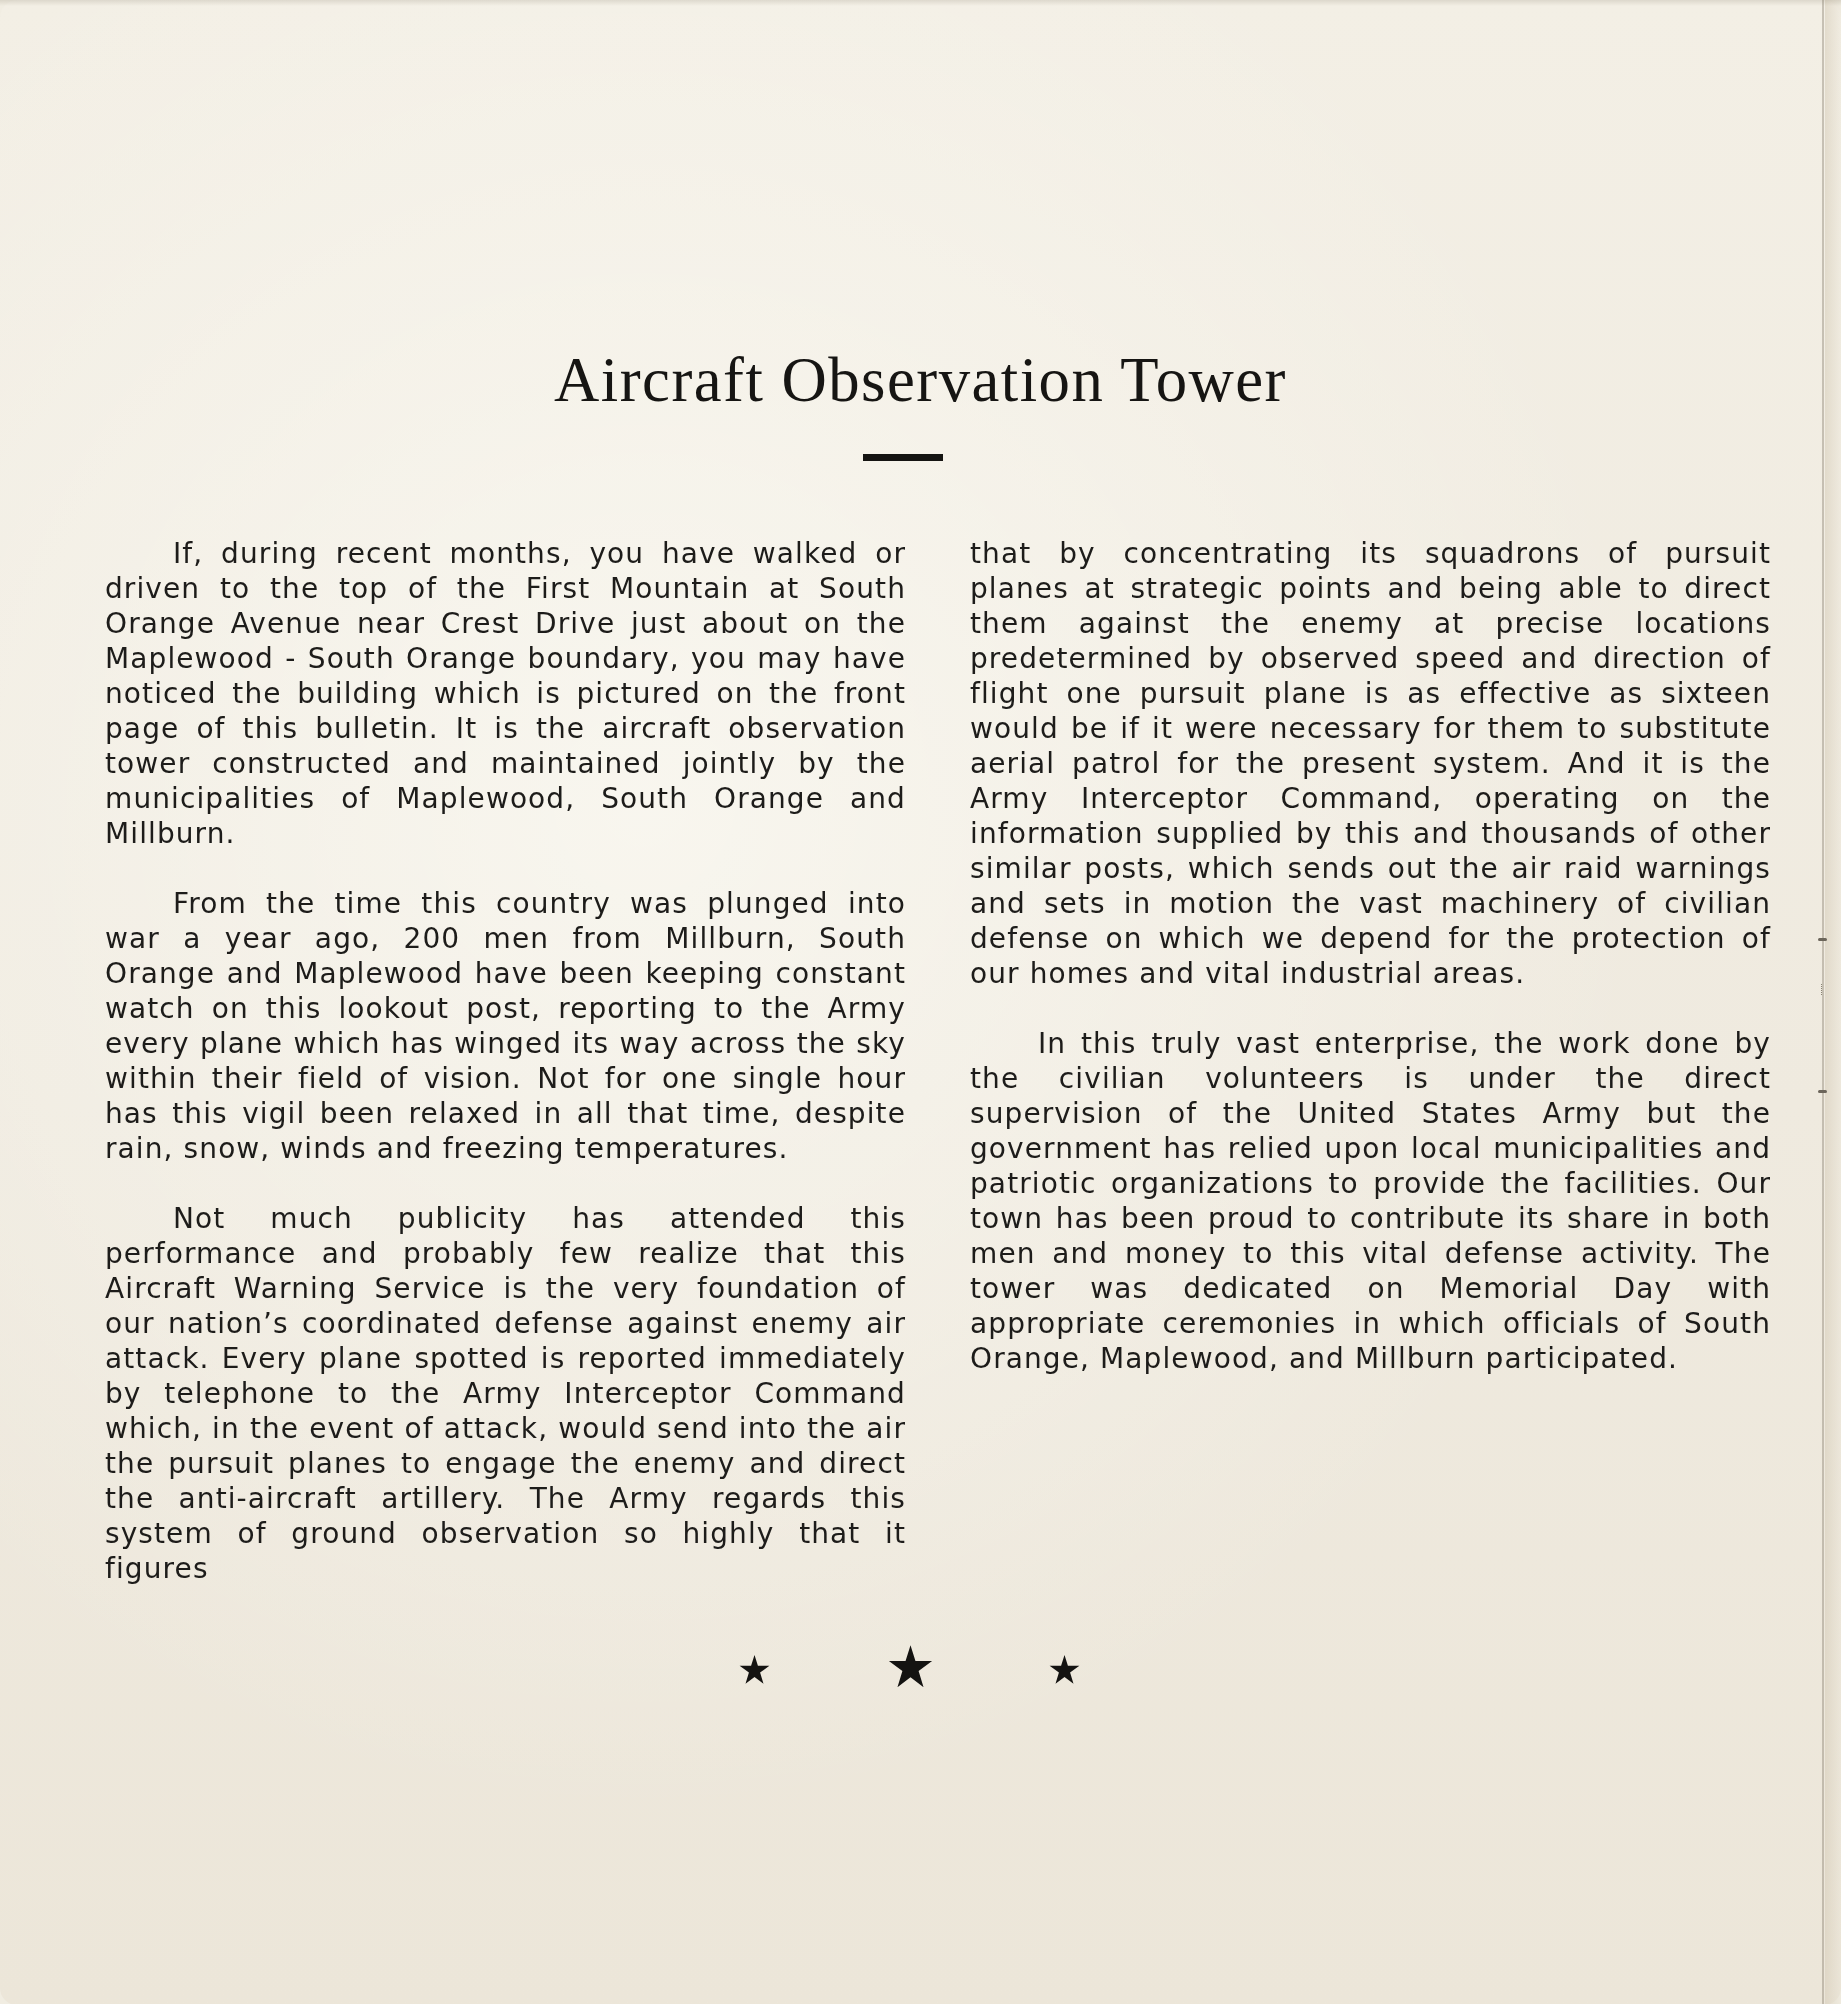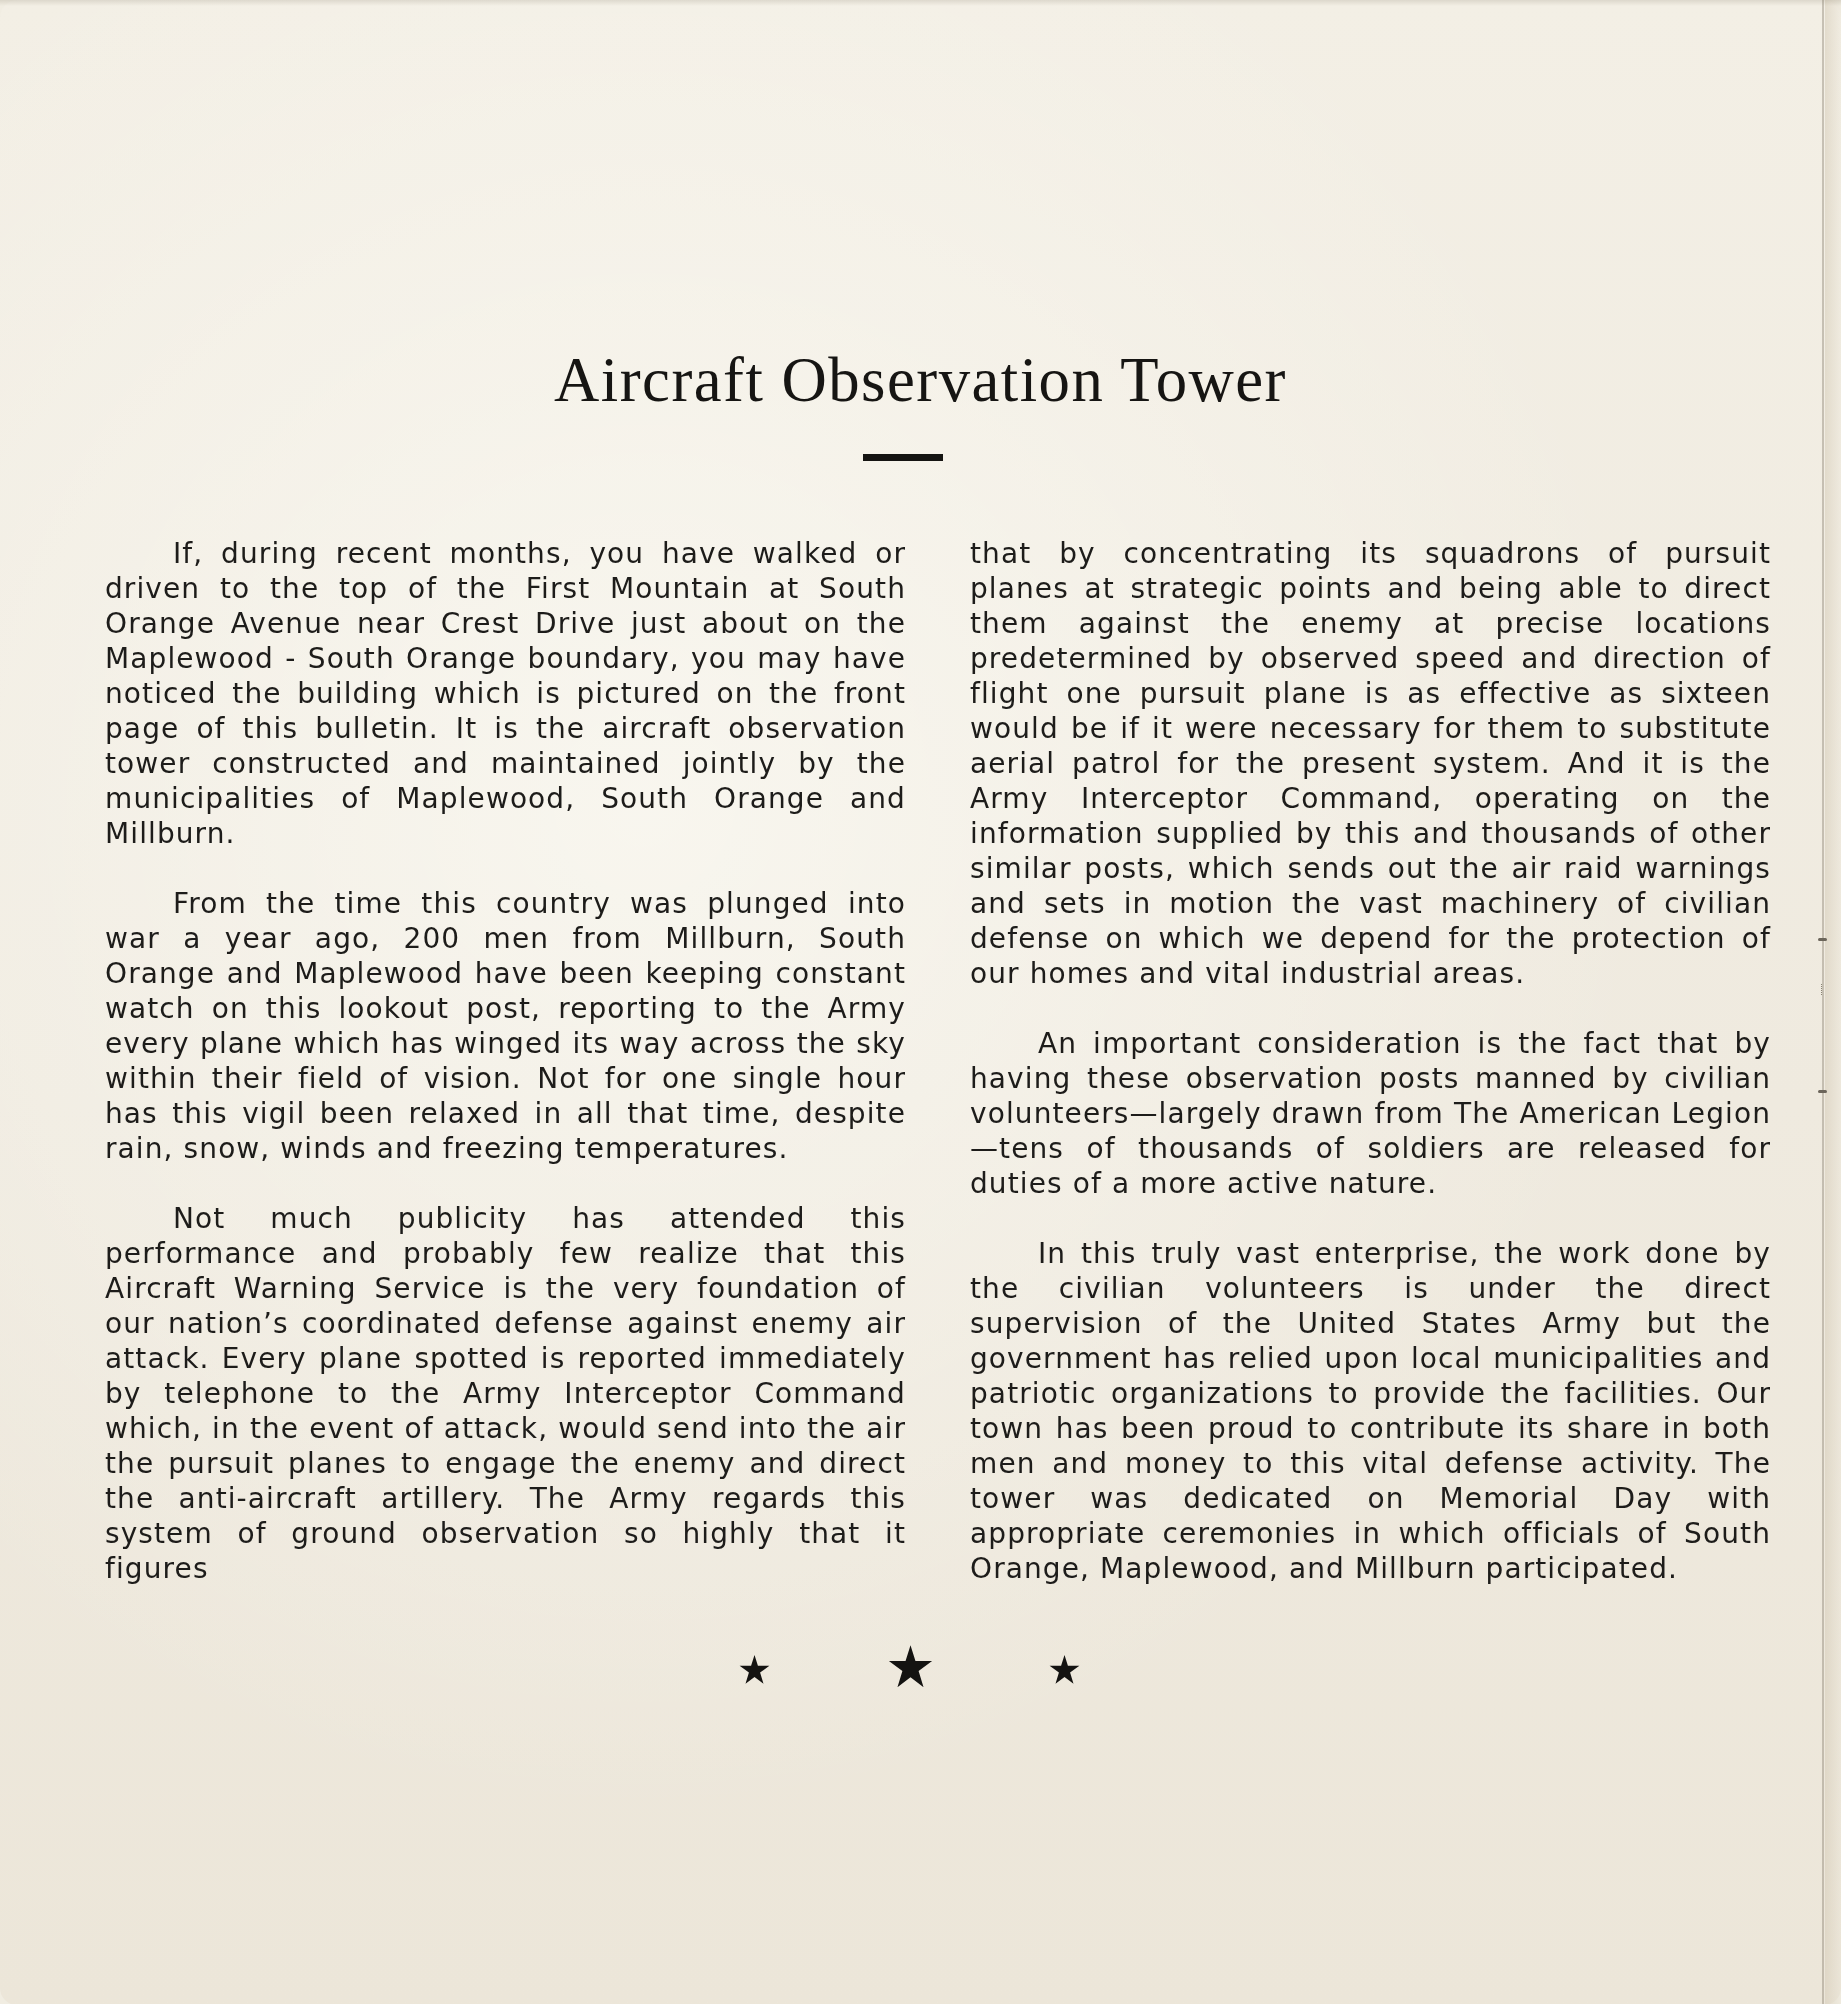--- a/index.html
+++ b/index.html
@@ -140,21 +140,20 @@
   <div class="title-rule"></div>
 
   <div class="column left">
     <p class="para">If, during recent months, you have walked or driven to the top of the First Mountain at South Orange Avenue near Crest Drive just about on the Maplewood - South Orange boundary, you may have noticed the building which is pictured on the front page of this bulletin. It is the aircraft observation tower constructed and maintained jointly by the municipalities of Maplewood, South Orange and Millburn.</p>
     <p class="para">From the time this country was plunged into war a year ago, 200 men from Millburn, South Orange and Maplewood have been keeping constant watch on this lookout post, reporting to the Army every plane which has winged its way across the sky within their field of vision. Not for one single hour has this vigil been relaxed in all that time, despite rain, snow, winds and freezing temperatures.</p>
     <p class="para">Not much publicity has attended this performance and probably few realize that this Aircraft Warning Service is the very foundation of our nation’s coordinated defense against enemy air attack. Every plane spotted is reported immediately by telephone to the Army Interceptor Command which, in the event of attack, would send into the air the pursuit planes to engage the enemy and direct the anti-aircraft artillery. The Army regards this system of ground observation so highly that it figures</p>
   </div>
 
   <div class="column right">
     <p class="para no-indent">that by concentrating its squadrons of pursuit planes at strategic points and being able to direct them against the enemy at precise locations predetermined by observed speed and direction of flight one pursuit plane is as effective as sixteen would be if it were necessary for them to substitute aerial patrol for the present system. And it is the Army Interceptor Command, operating on the information supplied by this and thousands of other similar posts, which sends out the air raid warnings and sets in motion the vast machinery of civilian defense on which we depend for the protection of our homes and vital industrial areas.</p>
-    <p class="para">An important consideration is the fact that by having these observation posts manned by civilian volunteers—largely drawn from The American Legion—tens of thousands of soldiers are released for duties of a more active nature.</p>
     <p class="para">In this truly vast enterprise, the work done by the civilian volunteers is under the direct supervision of the United States Army but the government has relied upon local municipalities and patriotic organizations to provide the facilities. Our town has been proud to contribute its share in both men and money to this vital defense activity. The tower was dedicated on Memorial Day with appropriate ceremonies in which officials of South Orange, Maplewood, and Millburn participated.</p>
   </div>
 
   <div class="stars">
     <span class="star small-left">
       <svg width="31" height="31" viewBox="0 0 100 100">
         <polygon points="50,3 61,38 98,38 68,60 79,96 50,74 21,96 32,60 2,38 39,38" fill="#141311"></polygon>
       </svg>
     </span>
     <span class="star center">

